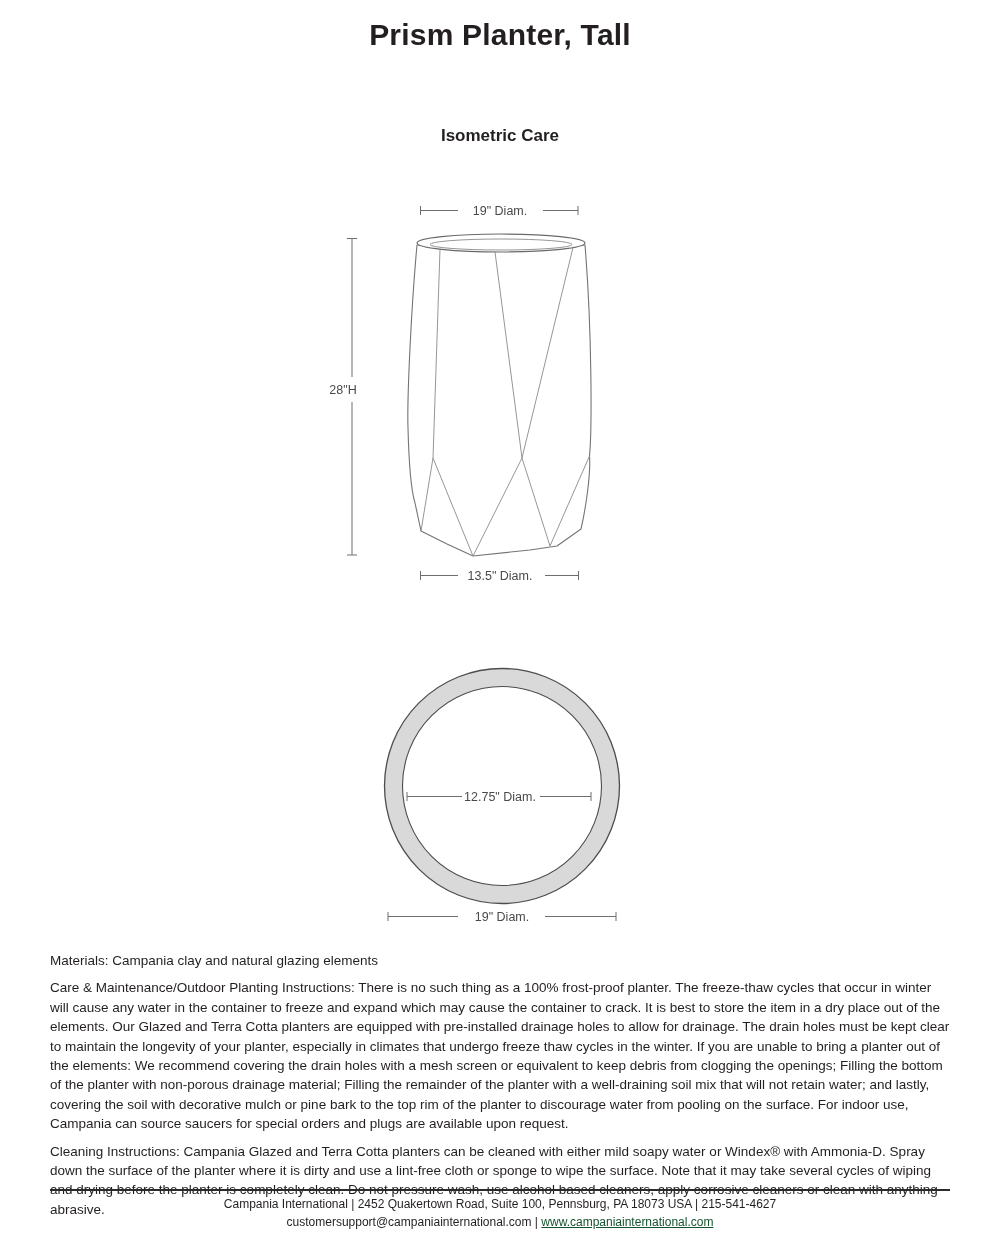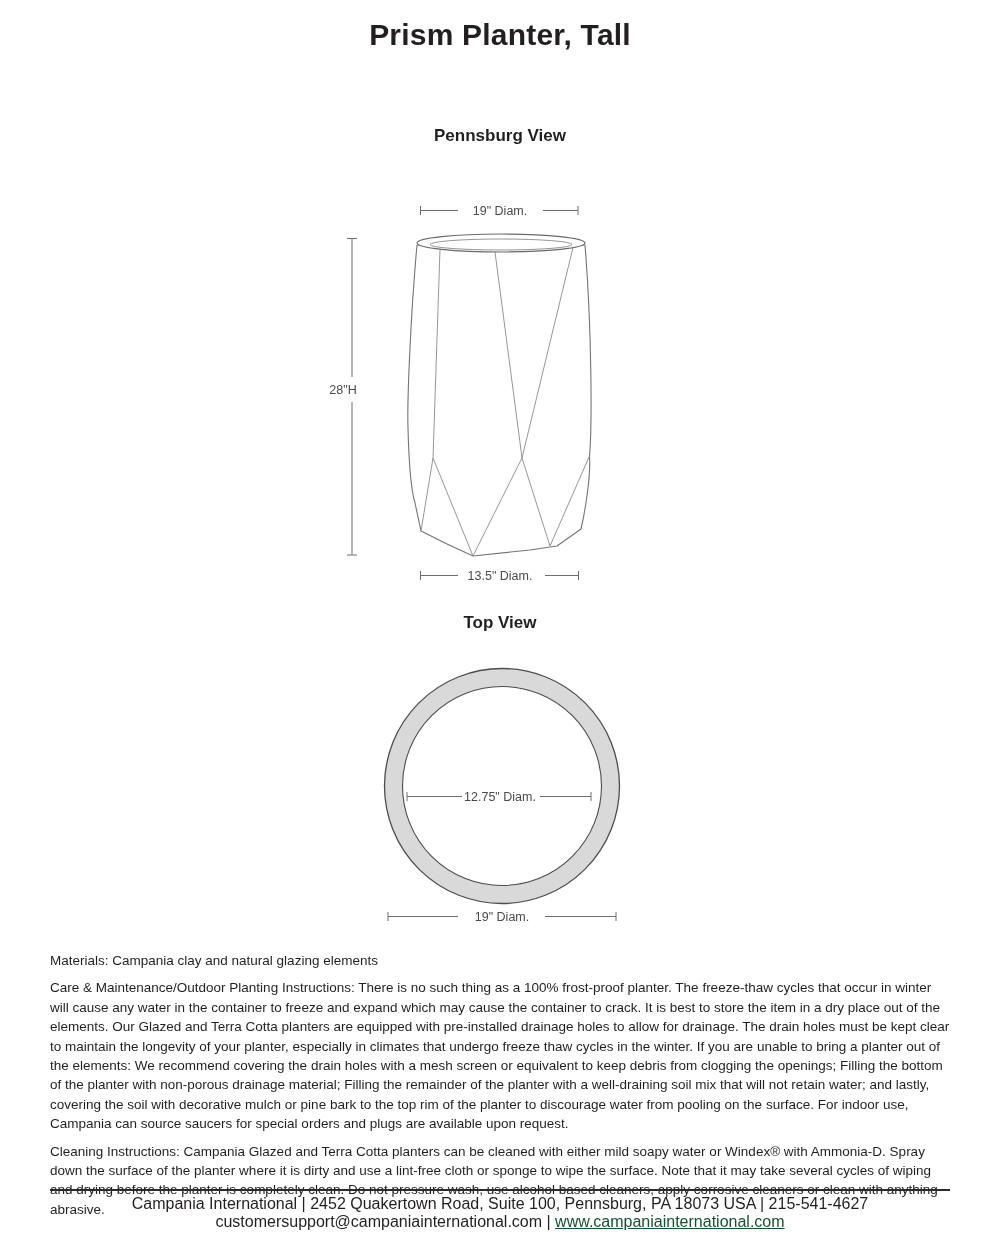--- a/index.html
+++ b/index.html
@@ -31,32 +31,32 @@
     font-size:13.5px;line-height:19.4px;
   }
   .textblock p{margin:0 0 8px 0;}
   .lead{font-weight:normal;}
   .footer-rule{
     position:absolute;left:50px;width:900px;top:1189px;
     border:none;border-top:2px solid #2b2b2b;margin:0;
   }
   .footer-text{
     position:absolute;top:1195px;left:0;width:100%;text-align:center;
-    font-size:16px;line-height:18px;
+    font-size:12px;line-height:18px;
   }
   .footer-link{color:#14532d;text-decoration:underline;cursor:pointer;}
 </style>
 </head>
 <body>
 
 <div class="page">
 
   <h1 class="page-title">Prism Planter, Tall</h1>
 
-  <h2 class="view-heading iso-heading">Pennsburg View</h2>
+  <h2 class="view-heading iso-heading">Isometric Care</h2>
 
   <svg class="drawing" style="left:330px;top:190px;" width="280" height="410" viewBox="330 190 280 410">
 
     <g>
       <line class="dim" x1="420.5" y1="206" x2="420.5" y2="215"></line>
       <line class="dim" x1="420.5" y1="210.5" x2="458" y2="210.5"></line>
       <text x="500" y="215" text-anchor="middle">19" Diam.</text>
       <line class="dim" x1="543" y1="210.5" x2="578" y2="210.5"></line>
       <line class="dim" x1="578" y1="206" x2="578" y2="215"></line>
     </g>
@@ -91,21 +91,20 @@
 
     <g>
       <line class="dim" x1="420.5" y1="571" x2="420.5" y2="580"></line>
       <line class="dim" x1="420.5" y1="575.5" x2="458" y2="575.5"></line>
       <text x="500" y="580" text-anchor="middle">13.5" Diam.</text>
       <line class="dim" x1="545" y1="575.5" x2="578.5" y2="575.5"></line>
       <line class="dim" x1="578.5" y1="571" x2="578.5" y2="580"></line>
     </g>
   </svg>
 
-  <h2 class="view-heading top-heading">Top View</h2>
 
   <svg class="drawing" style="left:365px;top:645px;" width="280" height="295" viewBox="365 645 280 295">
     <circle cx="502" cy="786" r="117.5" fill="#d9d9d9" stroke="#4c4c4c" stroke-width="1.3"></circle>
     <circle cx="502" cy="786" r="99.5" fill="#ffffff" stroke="#4c4c4c" stroke-width="1.1"></circle>
 
     <g>
       <line class="dim" x1="407" y1="792" x2="407" y2="801"></line>
       <line class="dim" x1="407" y1="796.5" x2="462" y2="796.5"></line>
       <text x="500" y="801" text-anchor="middle">12.75" Diam.</text>
       <line class="dim" x1="540" y1="796.5" x2="591" y2="796.5"></line>

